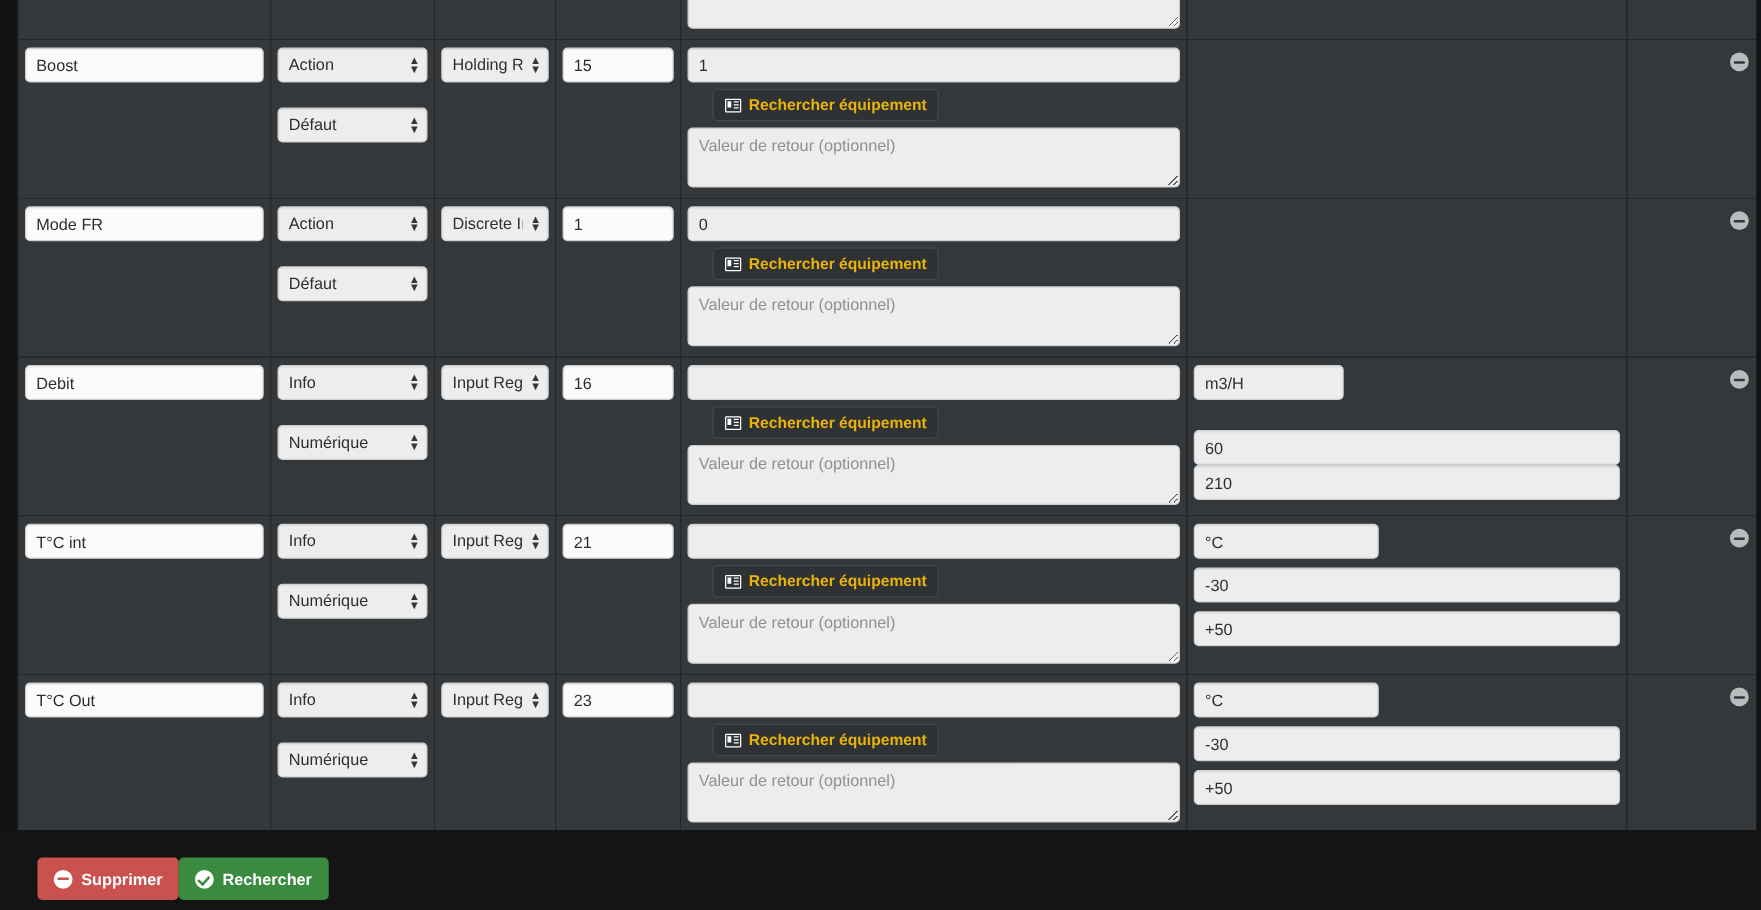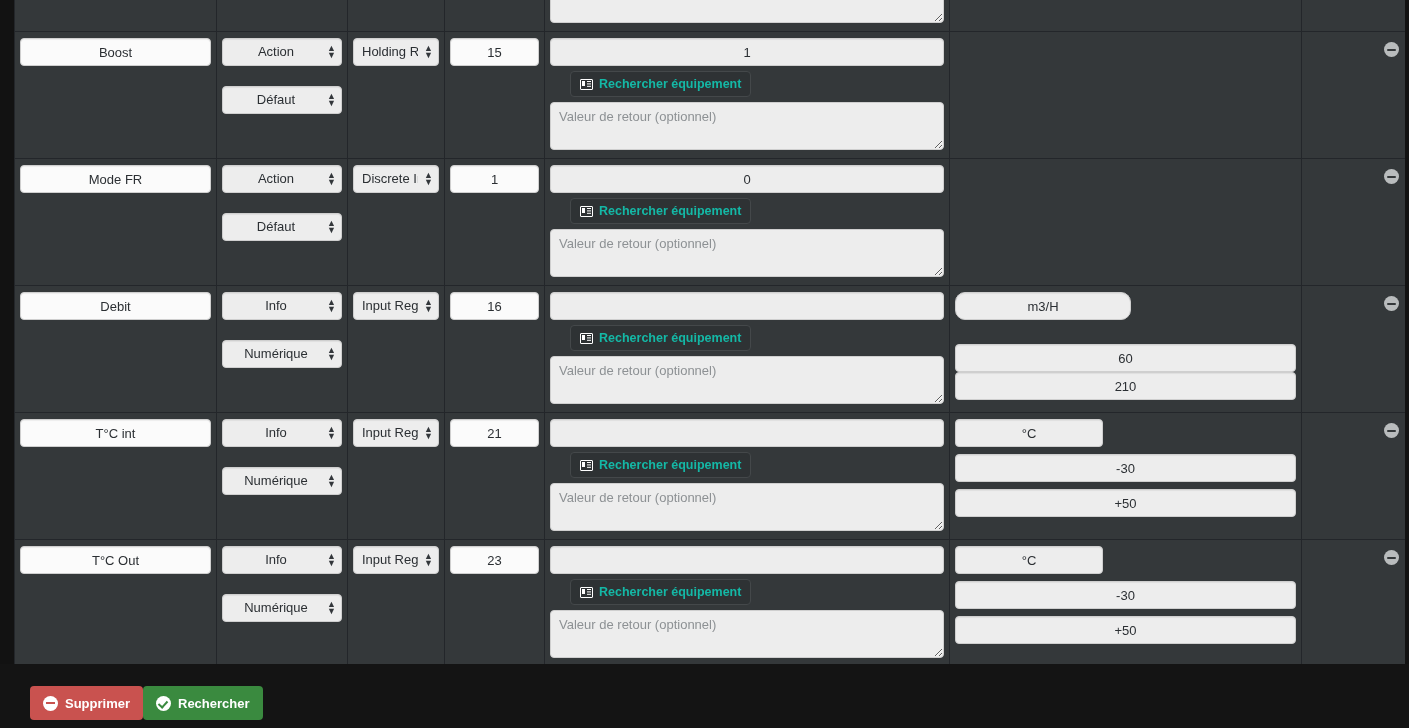--- a/index.html
+++ b/index.html
@@ -64,21 +64,20 @@
     padding: 3px 8px;
     font-family: "Liberation Sans", sans-serif;
     font-size: 13px;
     color: #2b2f33;
     background: #ededed;
     border: 1px solid #cfcfcf;
     border-radius: 4px;
     outline: none;
     line-height: 20px;
     box-shadow: inset 0 1px 1px rgba(0,0,0,.06);
-    text-align: center;
   }
   .fc.white { background: #fbfbfb; }
 
   .fc.sel {
     -webkit-appearance: none;
     appearance: none;
     background: #ededed;
     padding-right: 20px;
     position: relative;
   }
@@ -119,21 +118,21 @@
   .btn-search {
     display: inline-flex;
     align-items: center;
     gap: 6px;
     height: 26px;
     margin: 5px 0 5px 20px;
     padding: 0 9px;
     background: #2e3234;
     border: 1px solid #44484a;
     border-radius: 4px;
-    color: #14b8a6;
+    color: #eab308;
     font-size: 12.5px;
     font-weight: bold;
     font-family: "Liberation Sans", sans-serif;
     cursor: pointer;
     white-space: nowrap;
   }
   .icon-listalt {
     width: 13px; height: 11px;
     border: 1.4px solid #ffffff;
     border-radius: 1px;
@@ -368,21 +367,21 @@
               </div>
             </td>
             <td>
               <input class="fc white" value="16" style="">
             </td>
             <td><input class="fc" style=""><button class="btn-search">
                 <span class="icon-listalt"></span>
                 <span>Rechercher équipement</span>
               </button><textarea class="ta" placeholder="Valeur de retour (optionnel)" style=""></textarea></td>
             <td>
-              <input class="fc" value="m3/H" style="width: 176px; border-radius: 10px;">
+              <input class="fc" value="m3/H" style="width: 120px;">
               <input class="fc" value="60" style="margin-top: 24px;">
               <input class="fc" value="210" style="margin-top: 0;">
             </td>
             <td>
               <span class="remove-icon"></span>
             </td>
           </tr>
           <tr>
             <td>
               <input class="fc white" value="T°C int" style="">

